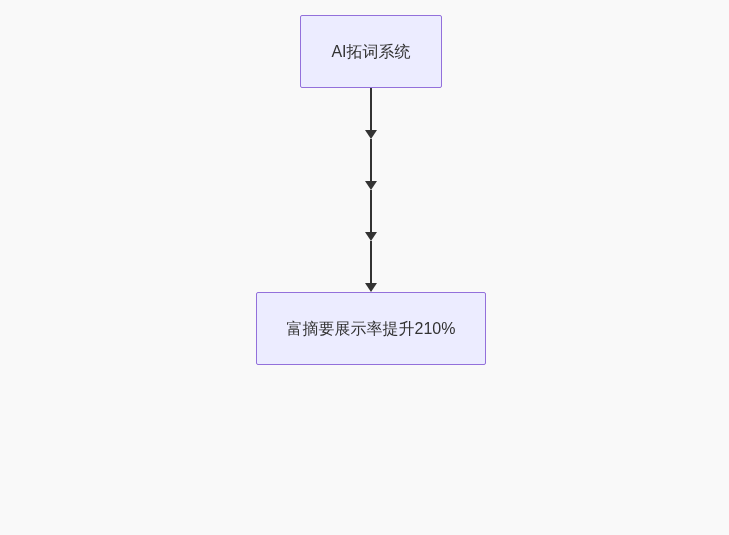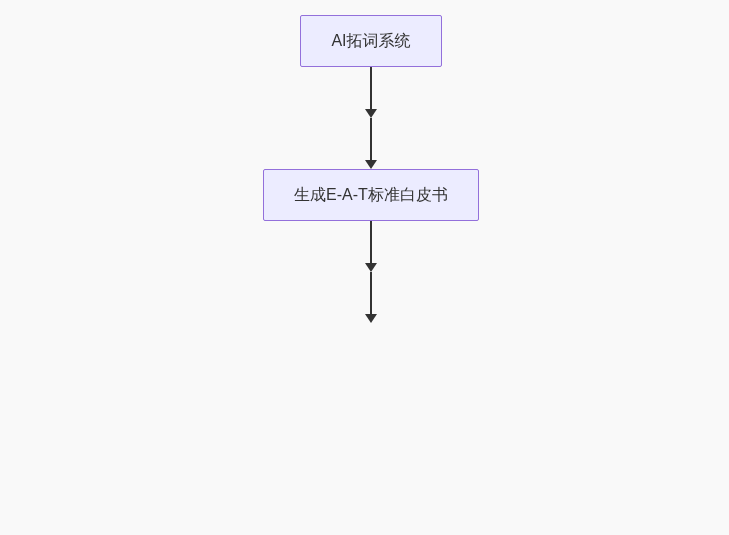--- a/index.html
+++ b/index.html
@@ -22,21 +22,21 @@
   }
   .flow {
     margin-top: 15px;
     margin-left: 13px;
     display: flex;
     flex-direction: column;
     align-items: center;
   }
   .node {
     box-sizing: border-box;
-    height: 52px;
+    height: 73px;
     padding: 0 30px;
     background: #ECECFF;
     border: 1px solid #9370DB;
     border-radius: 2px;
     display: flex;
     align-items: center;
     justify-content: center;
   }
   .node span {
     font-size: 16px;
@@ -78,30 +78,30 @@
       <div class="line"></div>
       <div class="head"></div>
     </div>
 
 
     <div class="arrow">
       <div class="line"></div>
       <div class="head"></div>
     </div>
 
-    <div class="node">
-      <span>生成E-A-T标准白皮书</span>
-    </div>
 
     <div class="arrow">
       <div class="line"></div>
       <div class="head"></div>
     </div>
 
 
     <div class="arrow">
       <div class="line"></div>
       <div class="head"></div>
     </div>
 
+    <div class="node">
+      <span>富摘要展示率提升210%</span>
+    </div>
 
   </div>
 </div>
 
 </body></html>

